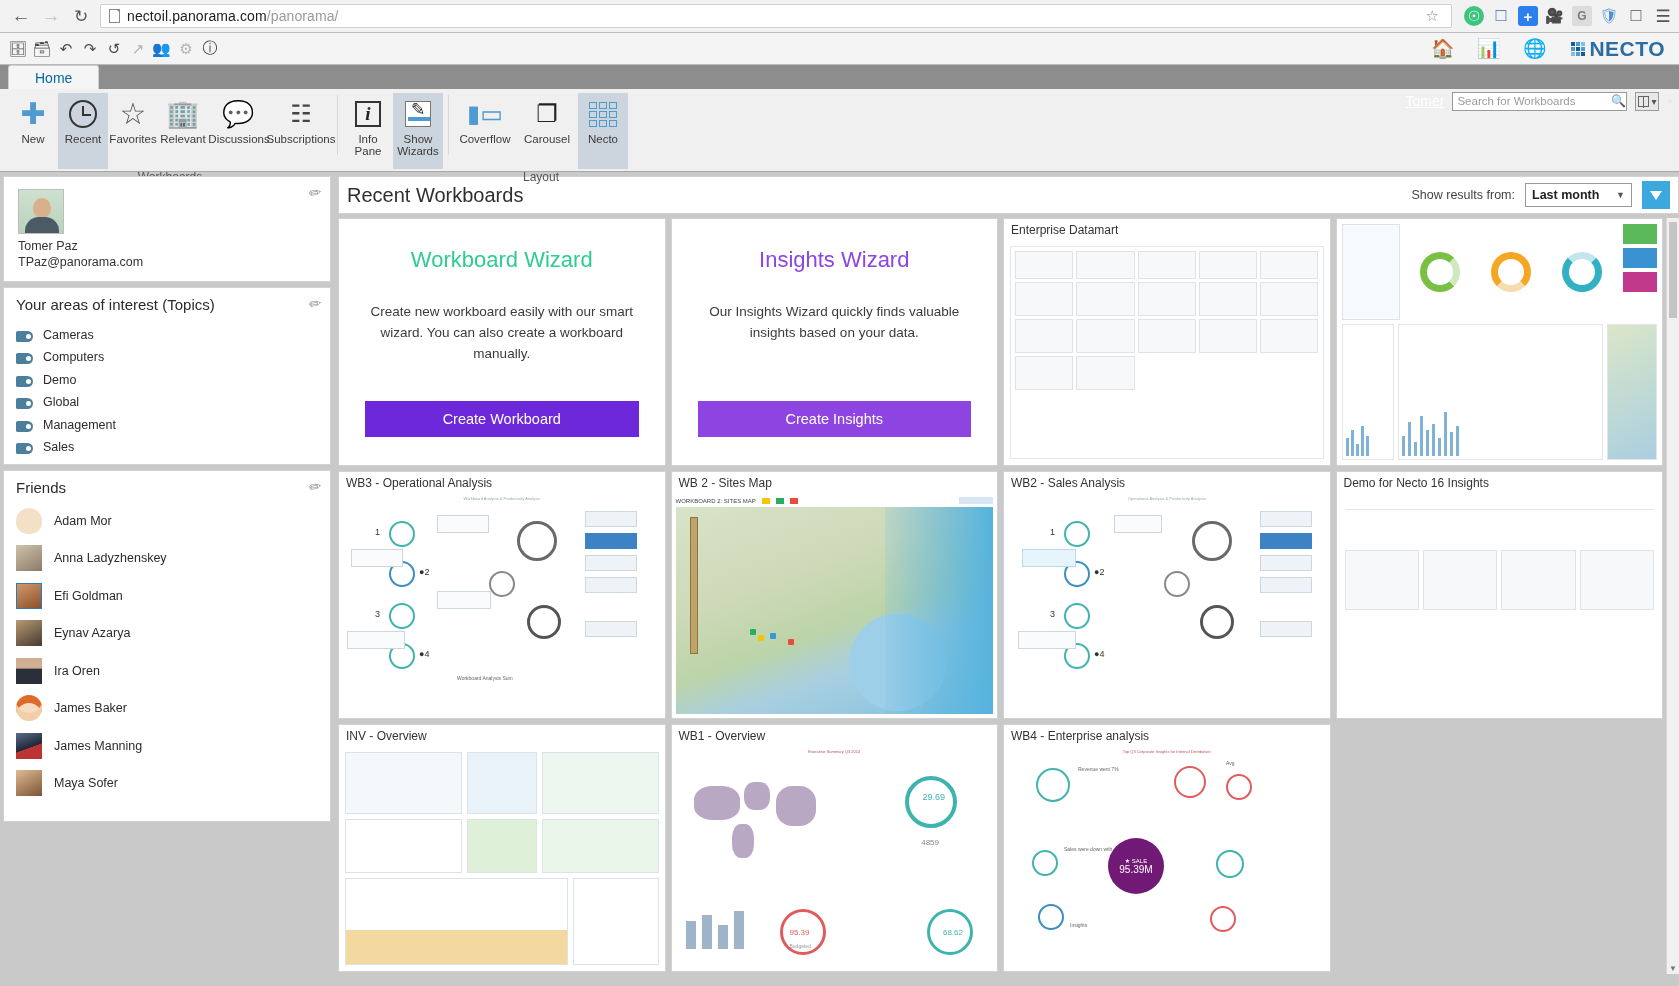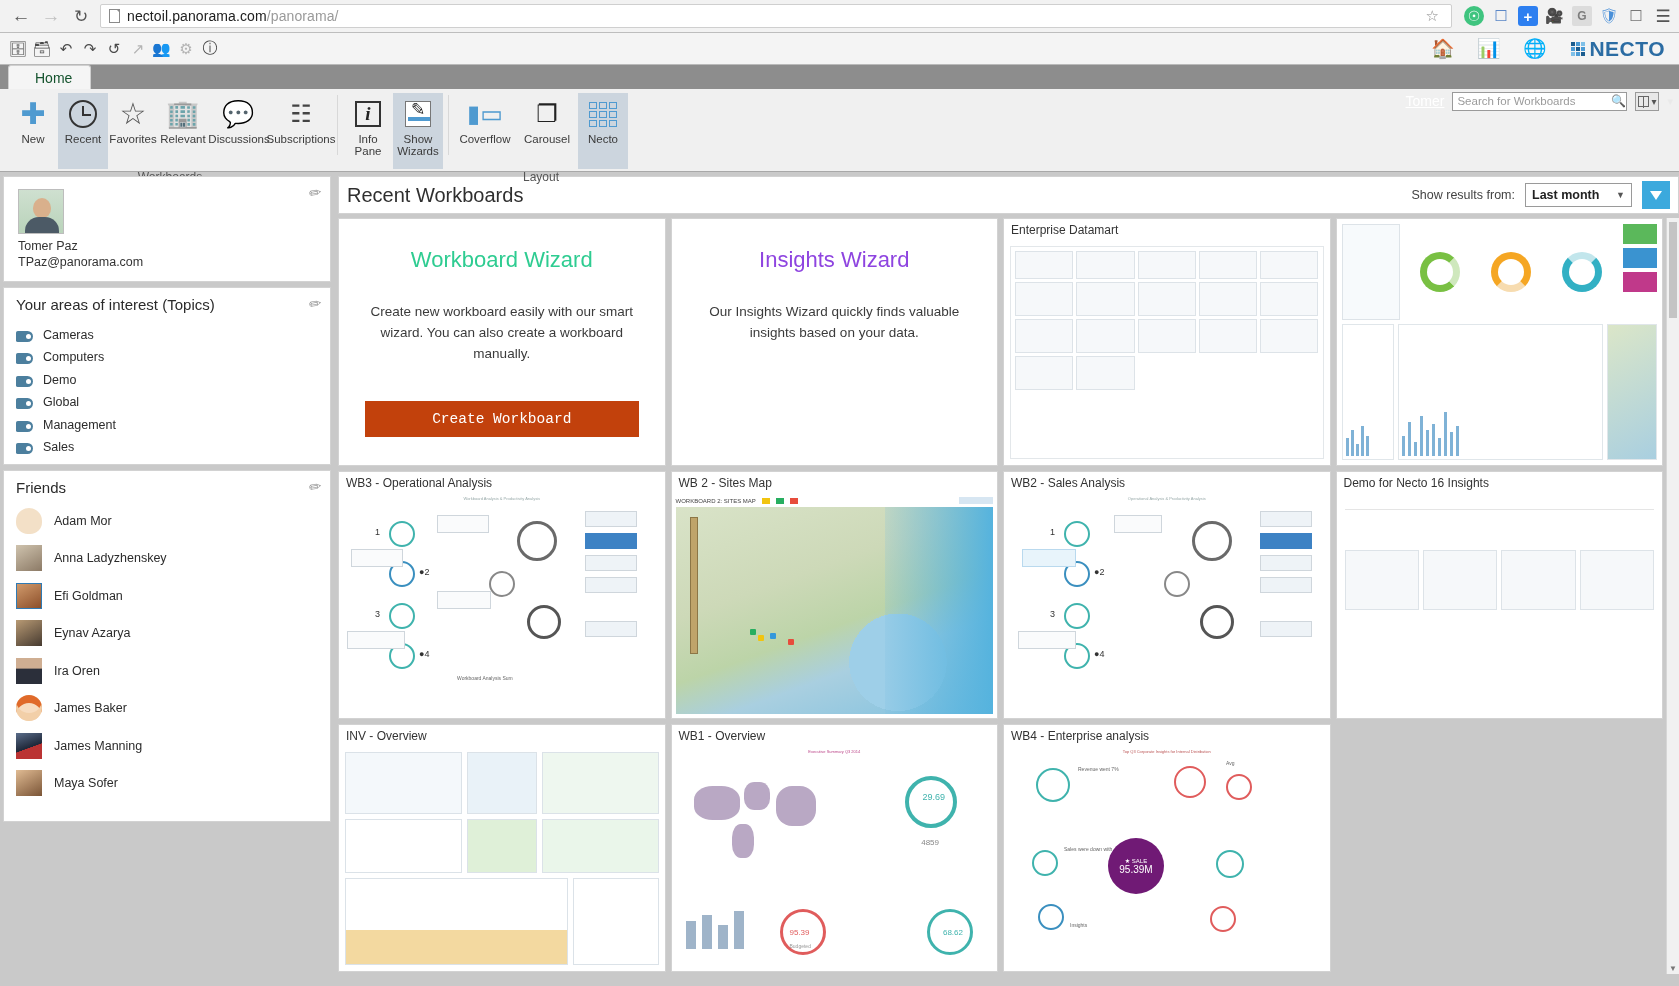--- a/index.html
+++ b/index.html
@@ -67,22 +67,22 @@
   .necto-dots { display:grid; grid-template-columns: repeat(3, 4px);
      grid-gap: 1px; margin-right: 4px; }
   .necto-dots i { width:4px; height:4px; background:#4a9ad4; display:block; }
   .necto-dots i:nth-child(1),.necto-dots i:nth-child(5),.necto-dots i:nth-child(9){background:#1b5c8e;}
   .necto-dots i:nth-child(3),.necto-dots i:nth-child(7){background:#7fc0e8;}
 
   
   .ribbon-area { background: #8d8d8d; }
   .tabstrip { height: 24px; display: flex; align-items: flex-end; padding-left: 8px; }
   .tab {
-    background: #f5f5f5; color: #14532d; font-size: 14px;
-    padding: 4px 18px 3px 26px; border-radius: 3px 3px 0 0;
+    background: #f5f5f5; color: #0369a1; font-size: 14px;
+    padding: 4px 26px 3px 26px; border-radius: 3px 3px 0 0;
     border: 1px solid #cfcfcf; border-bottom: none;
   }
   .ribbon {
     background: #f0f0f0; border-bottom: 1px solid #a8a8a8;
     display: flex; padding: 4px 8px 0 8px; height: 83px; position: relative;
   }
   .rgroup { display: flex; flex-direction: column; position: relative; }
   .rgroup-items { display: flex; }
   .rgroup-label {
     text-align: center; font-size: 12px; color: #555; margin-top: 1px;
@@ -223,21 +223,21 @@
   .wizard-card { grid-column: span 1; display:flex; flex-direction:column;
      align-items:center; justify-content:flex-start; padding: 28px 26px; }
   .wiz-title { font-size: 22px; margin-bottom: 28px; }
   .wiz-title.green { color: #2ecc91; }
   .wiz-title.purple { color: #8e44e0; }
   .wiz-desc { font-size: 13.5px; color: #3b3b3b; text-align: center; line-height: 21px; }
   .wiz-btn {
     margin-top: auto; width: 100%; height: 36px; display:flex;
     align-items:center; justify-content:center; color: #fff; font-size: 14.5px;
   }
-  .wiz-btn.green { background: #c2410c; font-family: Liberation Mono, monospace; }
+  .wiz-btn.green { background: #6d28d9; }
   .wiz-btn.purple { background: #8e44e0; }
 
   
   .vscroll { width: 13px; background: #f1f1f1; border-left: 1px solid #d6d6d6; position: relative; }
   .vscroll .thumb { position:absolute; left:2px; right:2px; top: 4px; height: 96px; background:#c4c4c4; }
   .vscroll .arrow { position:absolute; left:0; right:0; height:12px; display:flex;
      align-items:center; justify-content:center; font-size:8px; color:#777;}
   .vscroll .arrow.up { top: 0; }
   .vscroll .arrow.dn { bottom: 0; }
 
@@ -548,20 +548,21 @@
 
         <div class="tile wizard-card">
           <div class="wiz-title green">Workboard Wizard</div>
           <div class="wiz-desc">Create new workboard easily with our smart wizard.  You can also create a workboard manually.</div>
           <div class="wiz-btn green">Create Workboard</div>
         </div>
 
         <div class="tile wizard-card">
           <div class="wiz-title purple">Insights Wizard</div>
           <div class="wiz-desc">Our Insights Wizard quickly finds valuable insights based on your data.</div>
+          <div class="wiz-btn purple">Create Insights</div>
         </div>
 
         <div class="tile">
           <div class="tile-title">Enterprise Datamart</div>
           <div class="tile-body">
             <div class="mini" style="padding:6px; background:#fff;">
               <div style="border:1px solid #e3e7ea;height:100%;padding:4px;">
                 <div style="display:grid;grid-template-columns:repeat(5,1fr);gap:3px;">
                   <div class="mini-cell" style="height:28px"></div>
                     <div class="mini-cell" style="height:28px"></div>

